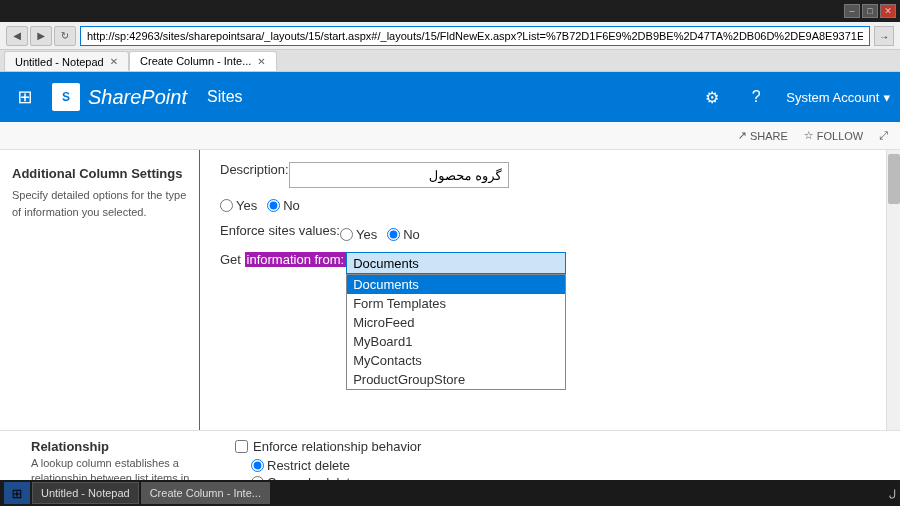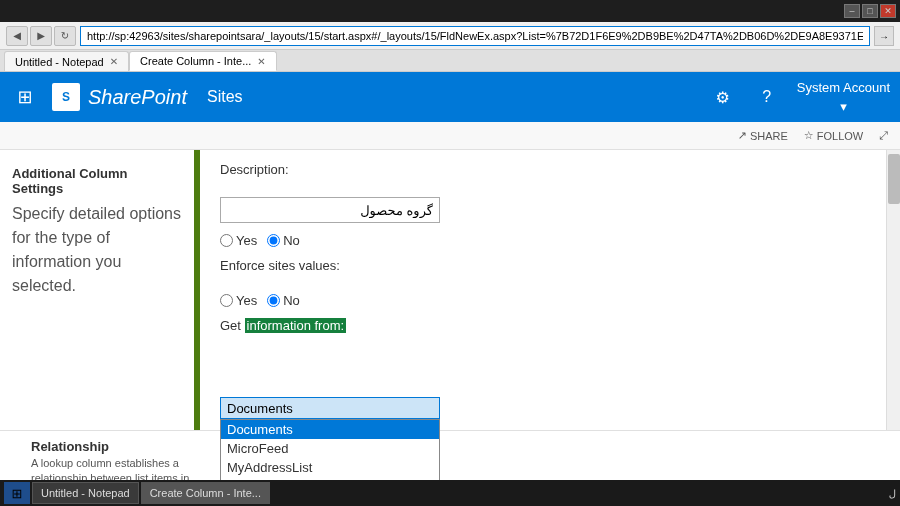--- a/index.html
+++ b/index.html
@@ -118,21 +118,21 @@
     .sp-header-right {
       margin-left: auto;
       display: flex; align-items: center; gap: 16px;
     }
     .sp-header-icon {
       color: #fff; font-size: 16px; cursor: pointer; width: 28px; height: 28px;
       display: flex; align-items: center; justify-content: center;
     }
     .sp-user {
       color: #fff; font-size: 13px; cursor: pointer;
-      display: flex; align-items: center; gap: 4px; flex-direction: column;
+      display: flex; align-items: center; gap: 4px;
     }
 
     
     .action-bar {
       background: #f8f8f8;
       height: 28px;
       display: flex;
       align-items: center;
       padding: 0 12px;
       gap: 16px;
@@ -140,28 +140,28 @@
     }
     .action-btn {
       font-size: 11px; color: #555; cursor: pointer;
       display: flex; align-items: center; gap: 3px;
     }
 
     
     .left-panel {
       width: 200px;
       padding: 16px 12px;
-      border-right: 6px solid #4d7c0f;
+      border-right: 1px solid #4d7c0f;
       background: #fff;
     }
     .left-panel h3 {
       font-size: 13px; font-weight: 600; color: #333; margin-bottom: 6px;
     }
     .left-panel p {
-      font-size: 16px; color: #555; line-height: 1.5;
+      font-size: 11px; color: #555; line-height: 1.5;
     }
 
     
     .right-panel {
       flex: 1;
       padding: 12px 20px;
       overflow-y: auto;
       background: #fff;
       position: relative;
     }
@@ -171,21 +171,21 @@
       border: 1px solid #aaa;
       padding: 0 6px;
       font-size: 13px;
       background: #fff;
     }
 
     .radio-group { display: flex; align-items: flex-end; gap: 10px; }
     .radio-option { display: flex; align-items: center; gap: 3px; font-size: 13px; color: #333; }
 
     
-    .dropdown-container { position: relative; display: inline-block; margin-top: 44px; }
+    .dropdown-container { position: relative; display: inline-block; }
     .dropdown-trigger {
       width: 220px; height: 22px;
       border: 1px solid #0078d7;
       background: #cce4f7;
       padding: 0 6px;
       font-size: 13px;
       display: flex; align-items: center;
       cursor: pointer; color: #000;
     }
     .dropdown-list {
@@ -238,21 +238,21 @@
       background: #1e4d8c;
       display: flex; align-items: center; justify-content: center;
       cursor: pointer;
     }
     .taskbar-right {
       margin-left: auto;
       display: flex; align-items: center; gap: 4px;
       color: #ccc; font-size: 10px;
     }
 
-    .form-row { display: flex; flex-direction: column; gap: 16px; margin-bottom: 10px; }
+    .form-row { display: flex; flex-direction: row; gap: 0; margin-bottom: 10px; }
   </style>
 </head>
 <body>
 
 <div class="title-bar">
   <div class="title-bar-btn">–</div>
   <div class="title-bar-btn">□</div>
   <div class="title-bar-btn close">✕</div>
 </div>
 
@@ -345,29 +345,29 @@
           <span>Yes</span>
         </label>
         <label class="radio-option">
           <input type="radio" name="enforce" checked="" style="">
           <span>No</span>
         </label>
       </div>
     </div>
 
     <div class="form-row" style="position:relative;">
-      <label class="form-label">Get <span style="background:#15803d; color:#fff; padding:0 2px;">information from:</span></label>
+      <label class="form-label">Get <span style="background:#a21caf; color:#fff; padding:0 2px;">information from:</span></label>
       <div class="dropdown-container">
         <div class="dropdown-trigger">Documents</div>
         <div class="dropdown-list">
           <div class="dropdown-item selected">Documents</div>
+          <div class="dropdown-item">Form Templates</div>
           <div class="dropdown-item">MicroFeed</div>
-          <div class="dropdown-item">MyAddressList</div>
           <div class="dropdown-item">MyBoard1</div>
-          <div class="dropdown-item">Description</div>
+          <div class="dropdown-item">MyContacts</div>
           <div class="dropdown-item">ProductGroupStore</div>
 
         </div>
       </div>
     </div>
 
     <div style="height:170px;"></div>
 
   </div>
 

